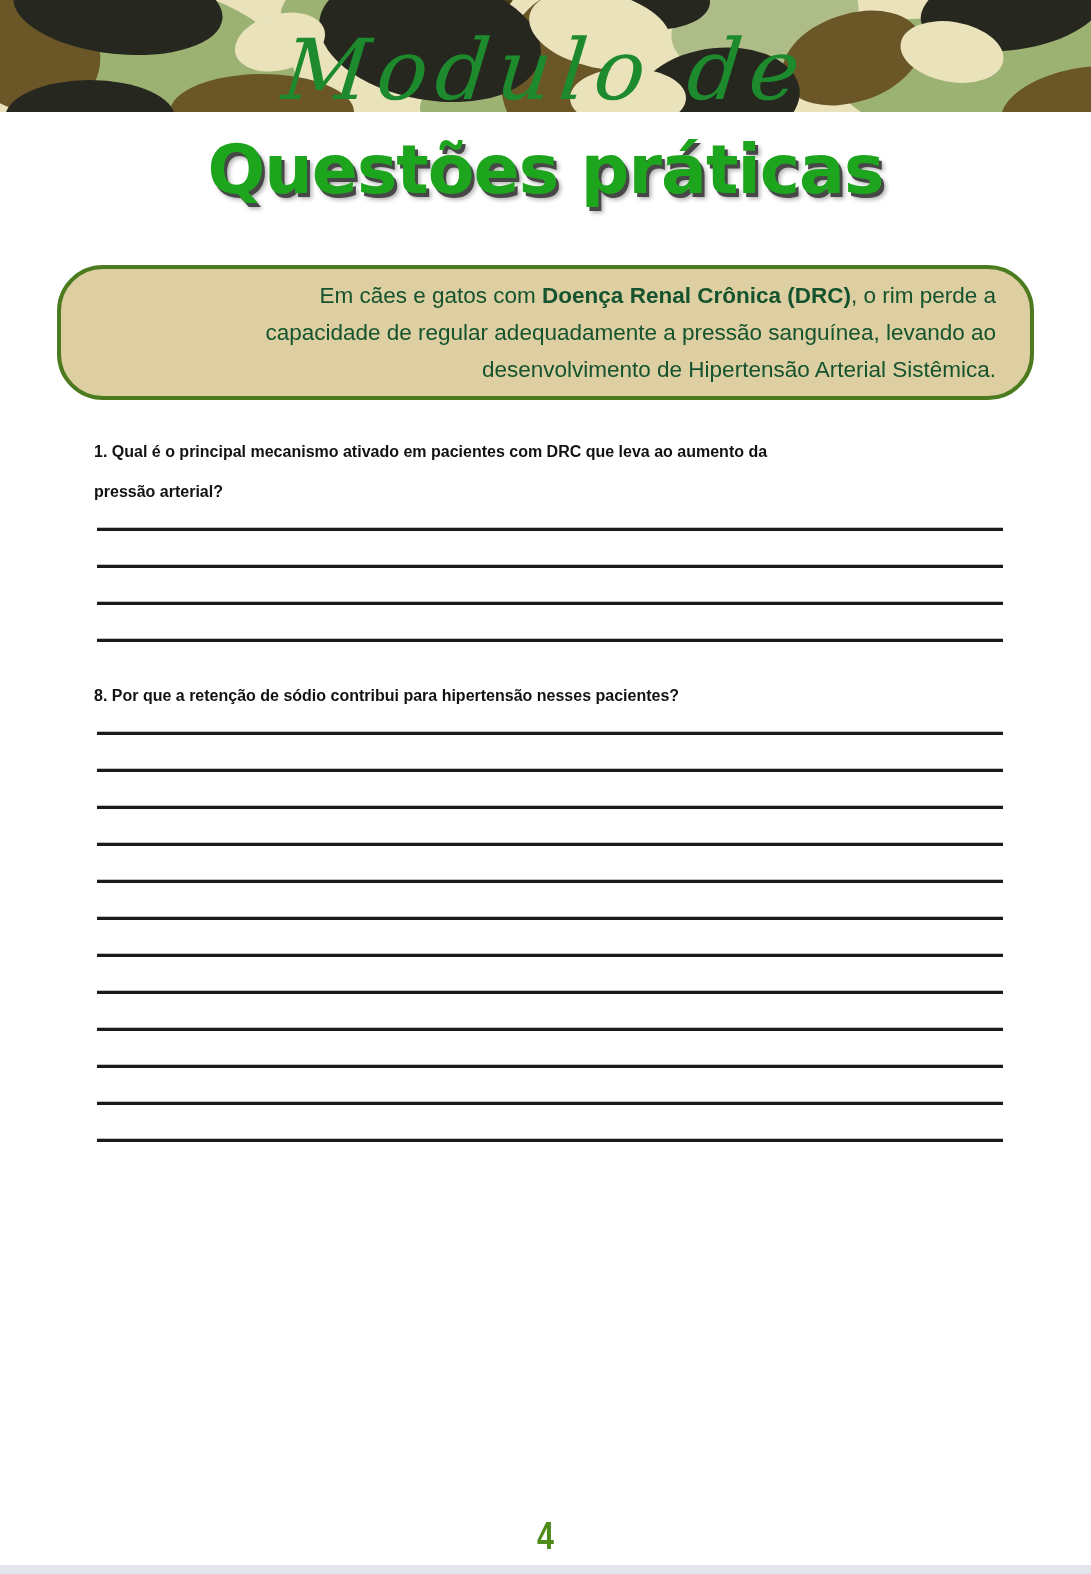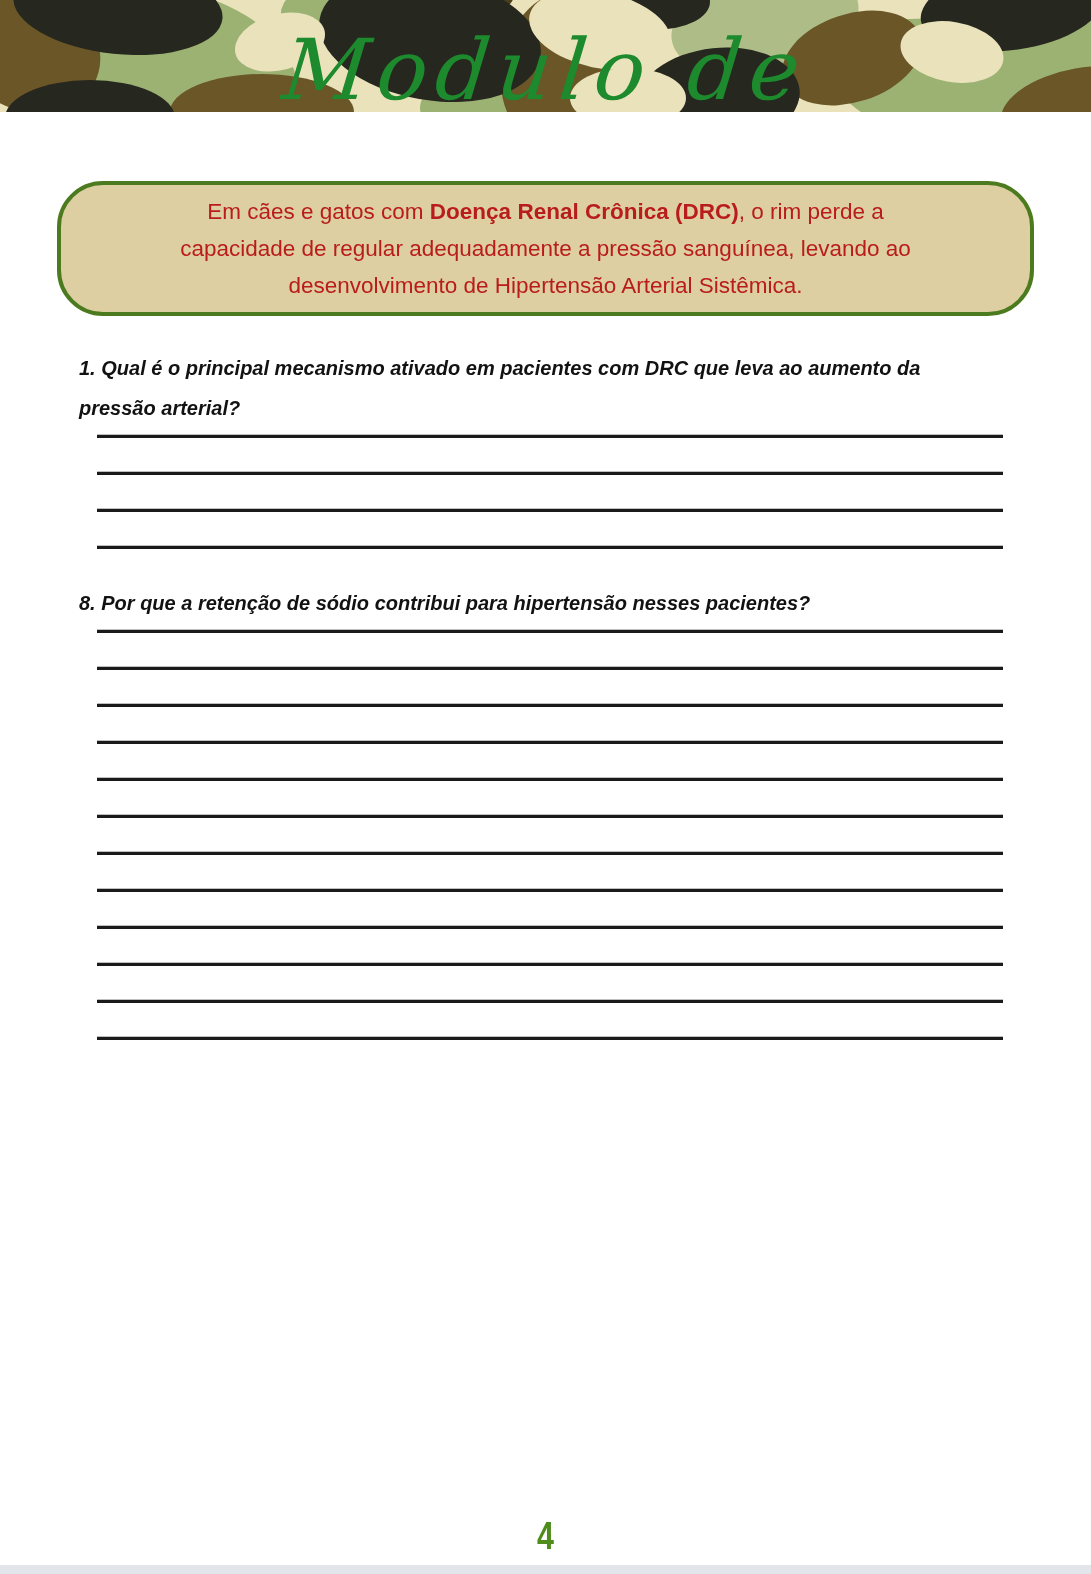--- a/index.html
+++ b/index.html
@@ -41,40 +41,40 @@
     border-radius:46px;
     background:#ddcfa1;
     padding:8px 34px;
     text-align:center;
   }
   .intro-box p{
     margin:0;
     font-size:22.5px;
     line-height:37px;
     white-space:pre-line;
-    color:#b91c1c;
+    color:#14532d;
+    text-align:right;
   }
   .intro-box b{font-weight:bold;}
   .section-heading{
     margin:44px 0 0;
     text-align:center;
     font-size:25px;
     font-weight:bold;
     color:#111;
   }
   .questions-area{margin:32px 78px 0;}
   .question + .question{margin-top:10px;}
   .q-text{
-    margin:1px;
-    font-size:20px;
+    margin:16px;
+    font-size:16px;
     font-weight:bold;
     line-height:40px;
     white-space:pre-line;
     color:#121212;
-    font-style:italic;
   }
   .answer-lines{margin:7px 10px 0 19px;}
   .answer-line{
     height:3px;
     background:#1a1a1a;
     margin-bottom:34px;
     box-shadow:0 -1px 0 rgba(0,0,0,.25);
   }
   .page-number{
     position:absolute;
@@ -121,20 +121,21 @@
     <ellipse cx="1012" cy="8" rx="92" ry="42" fill="#26271f" transform="rotate(-8 1012 8)"></ellipse>
     <ellipse cx="655" cy="2" rx="55" ry="28" fill="#26271f"></ellipse>
 
     <ellipse cx="600" cy="30" rx="72" ry="38" fill="#e9e2bb" transform="rotate(12 600 30)"></ellipse>
     <ellipse cx="280" cy="42" rx="46" ry="28" fill="#e9e2bb" transform="rotate(-15 280 42)"></ellipse>
     <ellipse cx="952" cy="52" rx="52" ry="30" fill="#e9e2bb" transform="rotate(10 952 52)"></ellipse>
     <ellipse cx="628" cy="98" rx="58" ry="30" fill="#e9e2bb"></ellipse>
   </svg>
 
   <div class="script-title" style="color: rgb(29, 138, 45);">Modulo de</div>
+  <div class="main-title" style="color: rgb(30, 165, 30);">Questões práticas</div>
 
   <div class="intro-box" style="background: rgb(221, 207, 161); border-color: rgb(76, 123, 31);">
     <p><span>Em cães e gatos com </span><b>Doença Renal Crônica (DRC)</b><span>, o rim perde a
 capacidade de regular adequadamente a pressão sanguínea, levando ao
 desenvolvimento de Hipertensão Arterial Sistêmica.</span></p>
   </div>
 
 
   <div class="questions-area">
     <div class="question">

